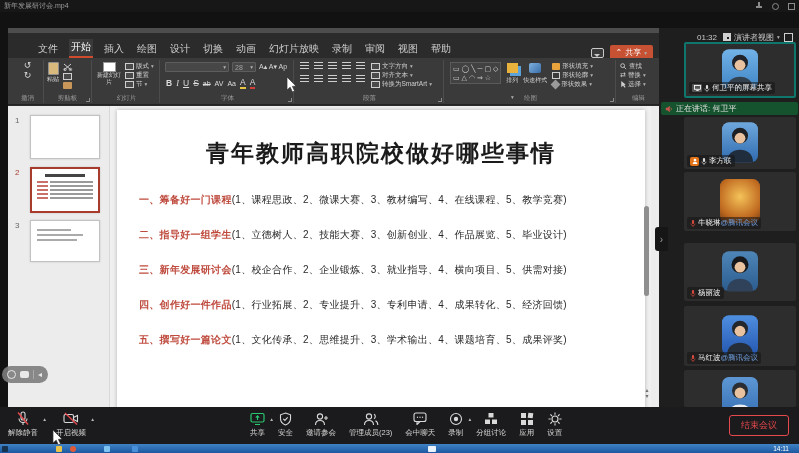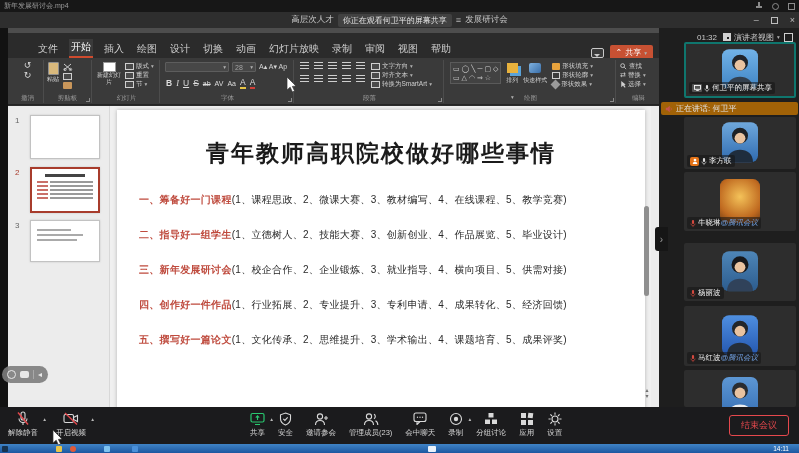--- a/index.html
+++ b/index.html
@@ -93,25 +93,25 @@
   .grid-ic{width:8px;height:8px;background:
      linear-gradient(#cfcfcf 3px,transparent 3px) 0 0/8px 5px,
      linear-gradient(90deg,#cfcfcf 3px,transparent 3px) 0 0/5px 8px;border:1px solid #cfcfcf;}
   .fs-ic{position:absolute;right:6px;width:9px;height:9px;border:1px solid #cfcfcf;}
   .tile{position:absolute;left:25px;width:112px;background:#2d2d2d;border-radius:2px;overflow:hidden;}
   .tile.speaking{border:2px solid #0f766e;}
   .avatar{position:absolute;left:50%;top:50%;transform:translate(-50%,-52%);width:36px;height:40px;
           border-radius:7px;overflow:hidden;}
   .tag{position:absolute;left:3px;bottom:2px;display:flex;align-items:center;gap:2px;
        background:rgba(20,20,20,.55);border-radius:2px;padding:1px 3px;font-size:7.5px;color:#f0f0f0;white-space:nowrap;}
-  .at{color:#6f9fe0;font-style:italic;}
+  .at{color:#6f9fe0;}
   .chip{width:10px;height:8px;background:#555;border-radius:1px;display:flex;align-items:center;justify-content:center;}
   .chip svg{width:7px;height:6px;}
   .hostchip{width:9px;height:9px;background:#e37318;border-radius:2px;display:flex;align-items:center;justify-content:center;}
-  .banner{position:absolute;left:2px;top:74px;width:137px;height:13px;background:#a16207;border-radius:2px;
+  .banner{position:absolute;left:2px;top:74px;width:137px;height:13px;background:#14532d;border-radius:2px;
           display:flex;align-items:center;gap:3px;padding:4px 4px;font-size:8px;color:#e0e0e0;z-index:5;}
   .collapse{position:absolute;left:-4px;top:199px;width:13px;height:24px;background:#161616;border-radius:3px 0 0 3px;
             display:flex;align-items:center;justify-content:center;color:#9a9a9a;font-size:10px;z-index:6;}
 
   
   .toolbar{position:absolute;left:0;top:407px;width:799px;height:37px;background:#1b1b1d;z-index:10;}
   .tgroup-l{position:absolute;left:8px;top:4px;display:flex;gap:18px;}
   .tgroup-c{position:absolute;left:250px;top:4px;display:flex;gap:13px;}
   .titem{display:flex;flex-direction:column;align-items:center;position:relative;}
   .ticon{height:15px;display:flex;align-items:center;}
@@ -135,33 +135,20 @@
 
   <div class="pbar">
     <span class="pfile">新年发展研讨会.mp4</span>
     <span class="picons">
       <span class="pic pin"></span>
       <span class="pic rnd"></span>
       <span class="pic"></span>
     </span>
   </div>
 
-  <div class="mbar">
-    <div class="mtitle">
-      <span>高层次人才</span>
-      <span class="toast">你正在观看何卫平的屏幕共享</span>
-      <span class="menu-ic">≡</span>
-      <span>发展研讨会</span>
-    </div>
-    <div class="wctrl">
-      <span>–</span>
-      <span class="wbox"></span>
-      <span>×</span>
-    </div>
-  </div>
 
   <div class="ppt">
     <div class="ppt-strip"></div>
 
     <div class="tabs">
       <span class="tab">文件</span>
       <span class="tab active">开始</span>
       <span class="tab">插入</span>
       <span class="tab">绘图</span>
       <span class="tab">设计</span>

